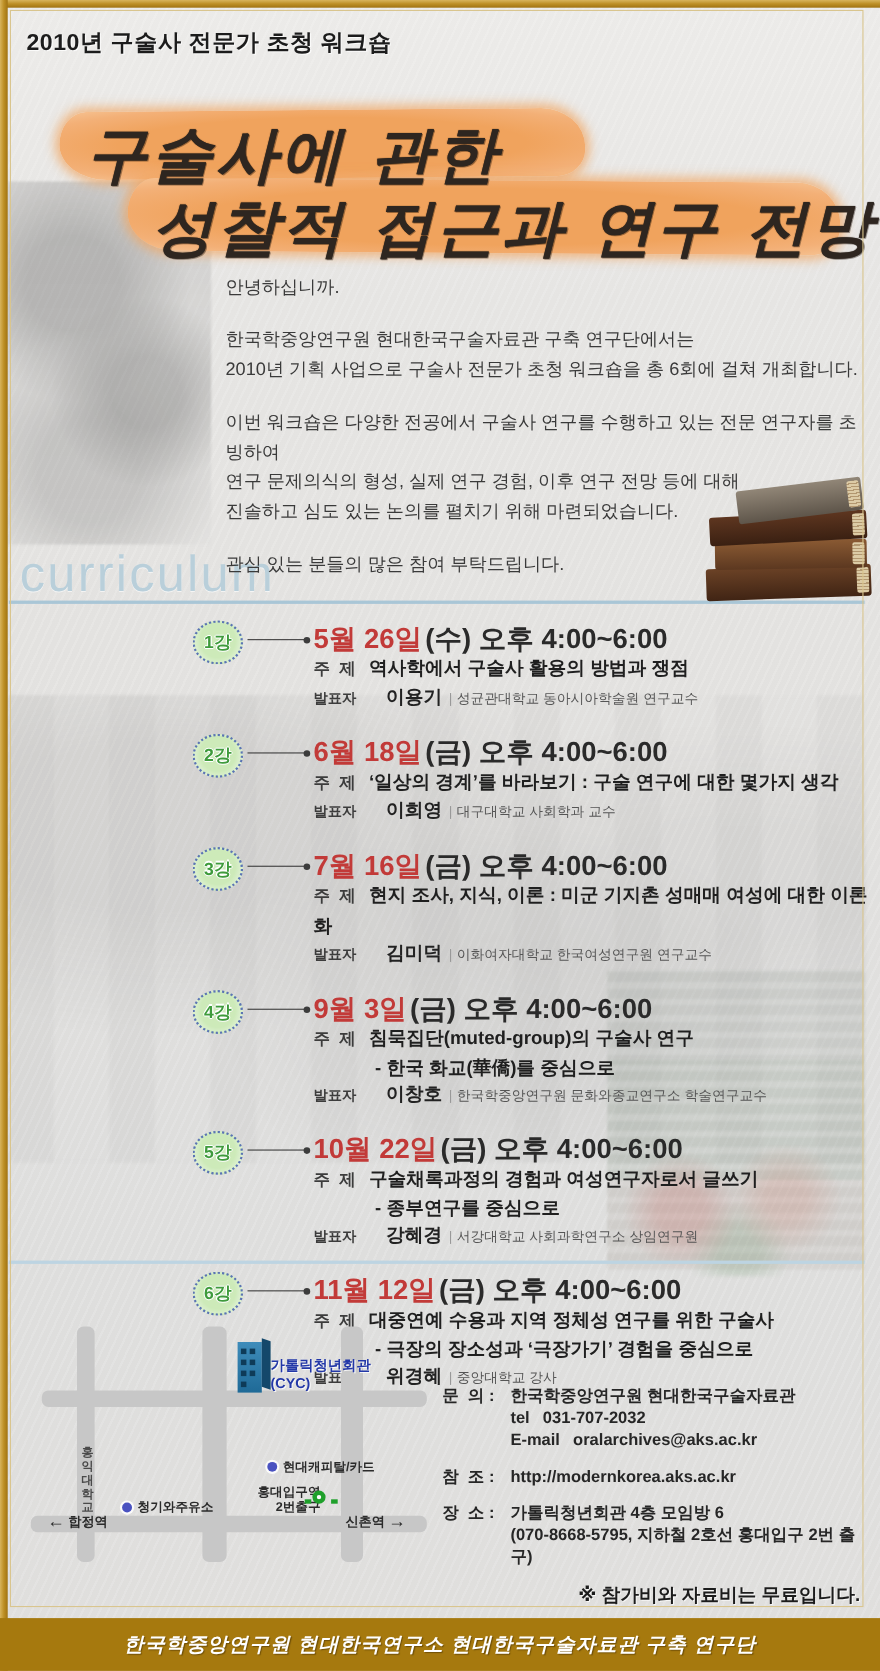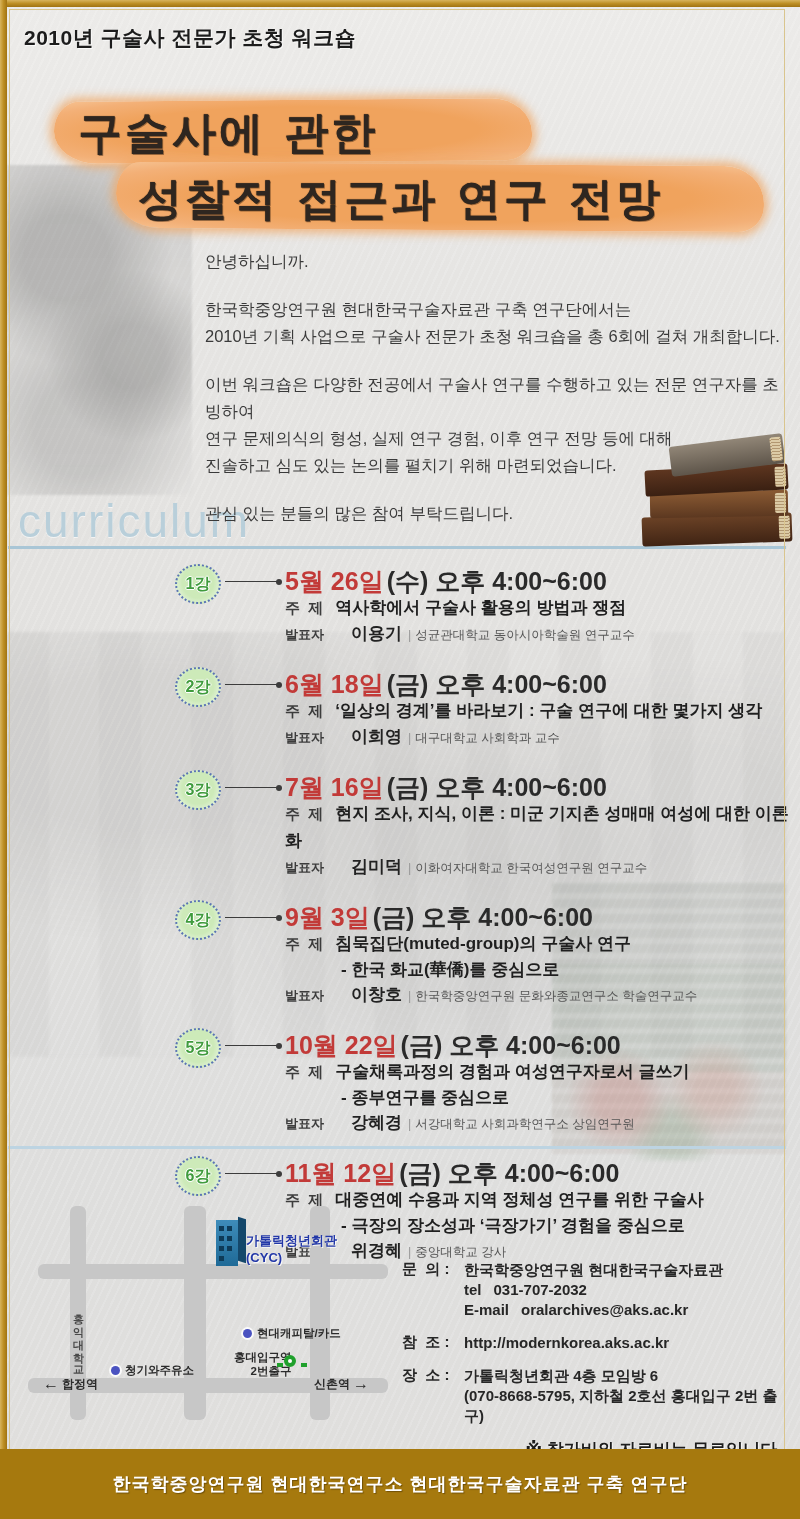--- a/index.html
+++ b/index.html
@@ -43,22 +43,22 @@
       radial-gradient(circle at 52% 82%,rgba(60,120,60,.45) 0 12%,rgba(0,0,0,0) 30%);}
   
   .eyebrow{position:absolute;left:24px;top:24px;font-size:21px;font-weight:bold;color:#1c1c1c;
     letter-spacing:.5px;text-shadow:1px 1px 0 rgba(255,255,255,.75);z-index:3;}
   .brush{position:absolute;border-radius:28px 46px 30px 50px / 55% 65% 45% 60%;z-index:2;
     background:radial-gradient(ellipse at 50% 50%,#f0a35d 55%,#f3b077 82%,#f6c393 100%);
     box-shadow:0 0 10px 4px rgba(240,166,98,.75);}
   .brush1{left:54px;top:100px;width:478px;height:62px;transform:rotate(-.5deg);}
   .brush2{left:116px;top:164px;width:648px;height:66px;transform:rotate(.4deg);}
   .title-line{position:absolute;z-index:3;font-family:"DejaVu Serif","Liberation Serif",serif;
-    font-weight:bold;font-size:44px;color:#2e2620;letter-spacing:3px;
-    text-shadow:0 0 1px rgba(20,10,0,.85),1px 1px 0 rgba(20,10,0,.35);}
+    font-weight:bold;font-size:56px;color:#2e2620;letter-spacing:3px;
+    text-shadow:0 0 1px rgba(20,10,0,.85),1px 1px 0 rgba(20,10,0,.35);font-style:italic;}
   .title1{left:78px;top:104px;}
   .title2{left:138px;top:170px;}
   
   .greeting{position:absolute;left:205px;top:248px;width:575px;z-index:3;
     font-size:16.5px;line-height:27px;color:#3a3a3a;}
   .greeting p{margin:0 0 21px 0;}
   
   .books{position:absolute;left:642px;top:444px;width:152px;height:102px;z-index:3;}
   .bk{position:absolute;border-radius:3px;}
   .bk .pg{position:absolute;right:2px;top:3px;bottom:3px;width:11px;border-radius:2px;
@@ -134,22 +134,22 @@
   .contact{position:absolute;left:402px;top:1260px;width:390px;z-index:3;
     font-size:15px;color:#262626;font-weight:600;}
   .c-row{display:flex;margin-bottom:13px;}
   .c-lbl{white-space:pre;font-weight:bold;flex:0 0 62px;}
   .c-val{line-height:20px;}
   .c-sub{margin-left:0;line-height:20px;}
   .c-sp{display:inline-block;width:12px;}
   
   .notice{position:absolute;right:18px;top:1438px;font-size:17px;font-weight:bold;color:#1c1c1c;
     z-index:4;text-shadow:1px 1px 0 rgba(255,255,255,.7);}
-  .footer-bar{position:absolute;left:0;right:0;bottom:0;height:70px;background:#a6790e;z-index:7;
-    display:flex;align-items:center;justify-content:center;}
+  .footer-bar{position:absolute;left:0;right:0;bottom:0;height:48px;background:#a6790e;z-index:7;
+    display:flex;align-items:center;justify-content:center;font-style:italic;}
   .footer-bar span{color:#fff;font-size:18px;font-weight:bold;letter-spacing:1px;
     text-shadow:1px 1px 1px rgba(60,40,0,.5);}
 </style>
 </head>
 <body>
 
 <div id="poster">
 
   <div class="frame-top"></div>
   <div class="frame-left"></div>

